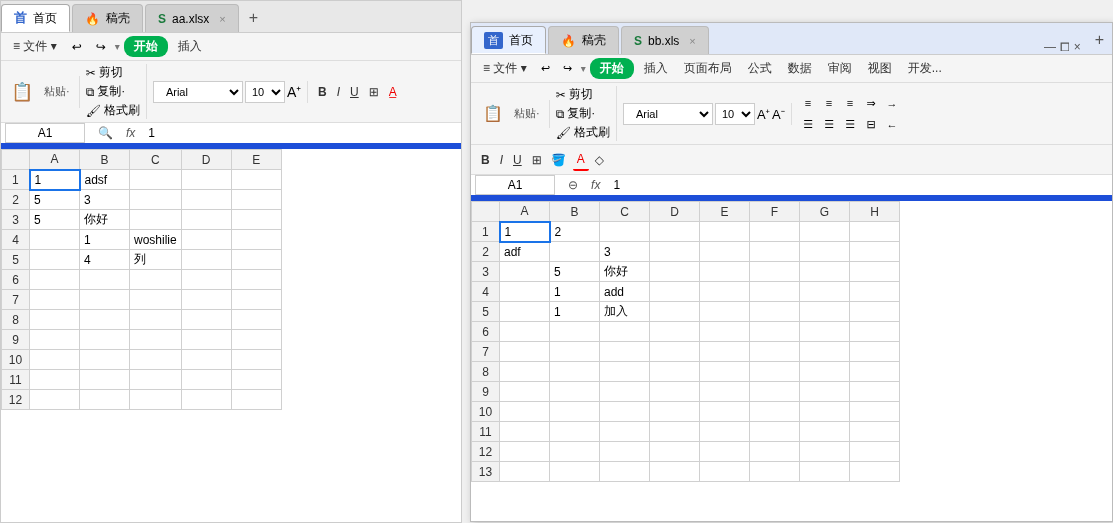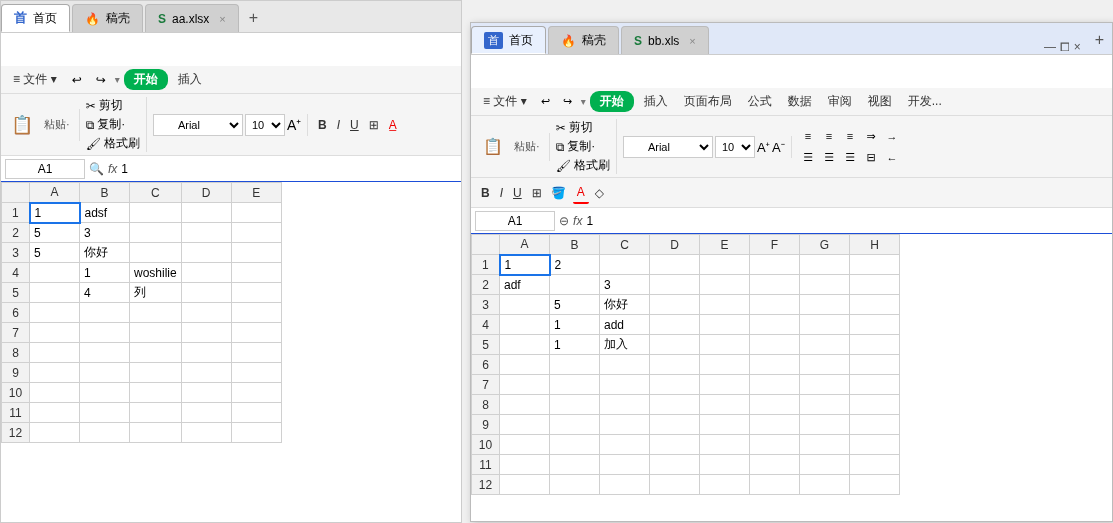--- a/index.html
+++ b/index.html
@@ -66,21 +66,20 @@
     .menu-bar {
       display: flex;
       align-items: center;
       background: #f5f5f5;
       height: 28px;
       border-bottom: 1px solid #ddd;
       padding: 0 6px;
       gap: 4px;
       font-size: 12px;
       flex-shrink: 0;
-      margin-top: 33px;
     }
     .menu-item {
       padding: 2px 6px;
       cursor: pointer;
       color: #333;
       border-radius: 2px;
     }
     .btn-start {
       background: #00b050;
       color: #fff;
@@ -117,37 +116,37 @@
       width: 26px; height: 26px;
       display: flex; align-items: center; justify-content: center;
       cursor: pointer;
       border-radius: 3px;
       font-size: 13px;
       color: #333;
     }
     .tb-label { font-size: 11px; color: #555; cursor: pointer; padding: 0 3px; }
     .font-select {
       width: 90px; height: 22px; font-size: 11px; border: 1px solid #ccc;
-      background: #fff; padding: 0 20px;
+      background: #fff; padding: 0 8px;
     }
     .font-size-select {
       width: 40px; height: 22px; font-size: 11px; border: 1px solid #ccc;
       background: #fff; padding: 0 2px;
     }
 
     
     .formula-bar {
       display: flex;
       align-items: center;
       height: 26px;
-      border-bottom: 1px solid #1d4ed8;
+      border-bottom: 6px solid #1d4ed8;
       background: #fff;
       flex-shrink: 0;
       padding: 0 4px;
-      gap: 4px;
+      gap: 13px;
     }
     .cell-ref-box {
       width: 80px; height: 20px;
       border: 1px solid #ccc;
       font-size: 12px;
       text-align: center;
       display: flex; align-items: center; justify-content: center;
       background: #fff;
     }
     .formula-input {
@@ -669,16 +668,27 @@
             <th class="row-header">12</th>
             <td></td>
             <td></td>
             <td></td>
             <td></td>
             <td></td>
             <td></td>
             <td></td>
             <td></td>
           </tr>
+          <tr>
+            <th class="row-header">13</th>
+            <td></td>
+            <td></td>
+            <td></td>
+            <td></td>
+            <td></td>
+            <td></td>
+            <td></td>
+            <td></td>
+          </tr>
         </tbody>
     </table>
   </div>
 </div>
 
 </body></html>

